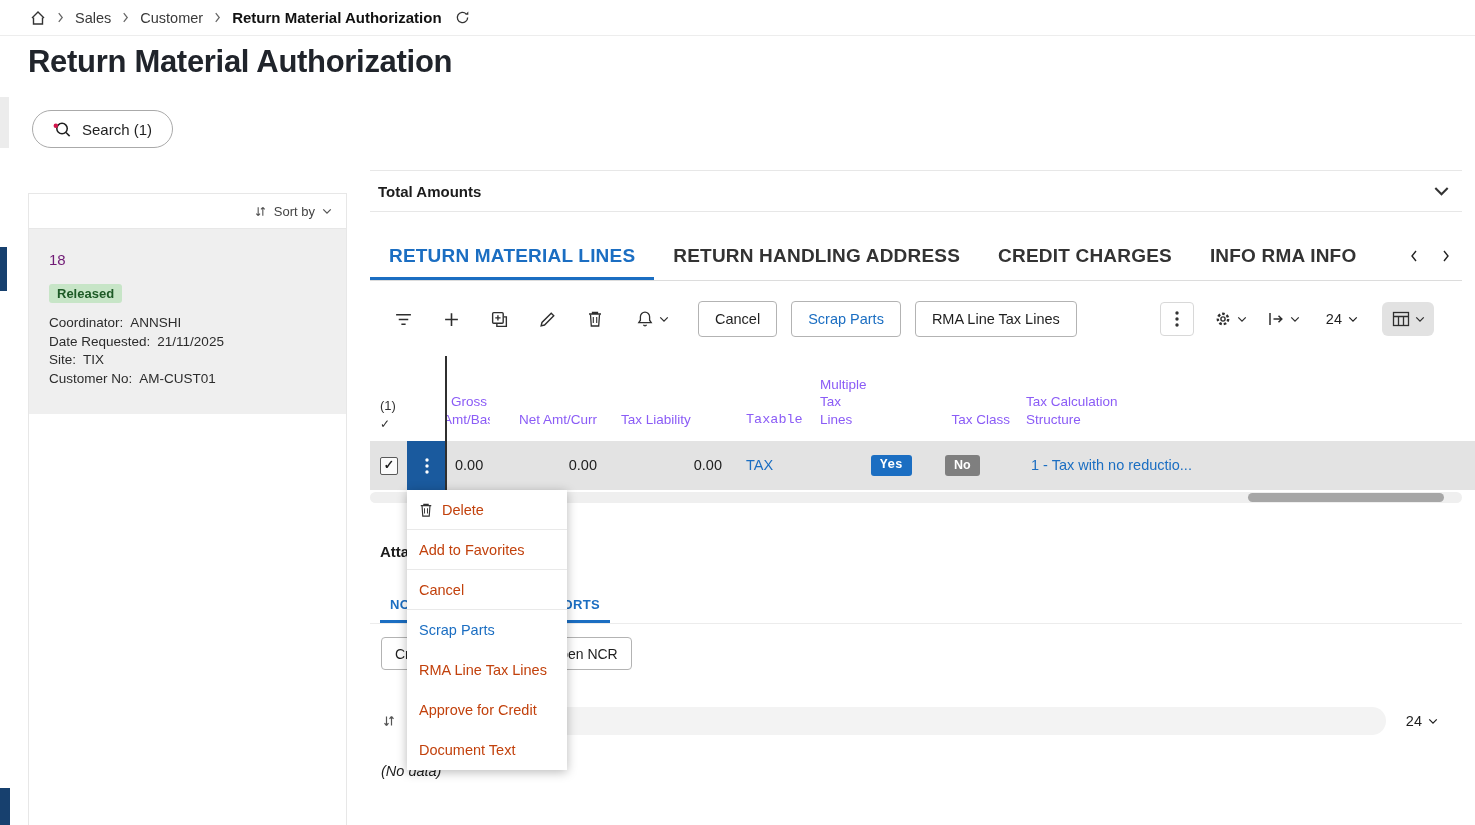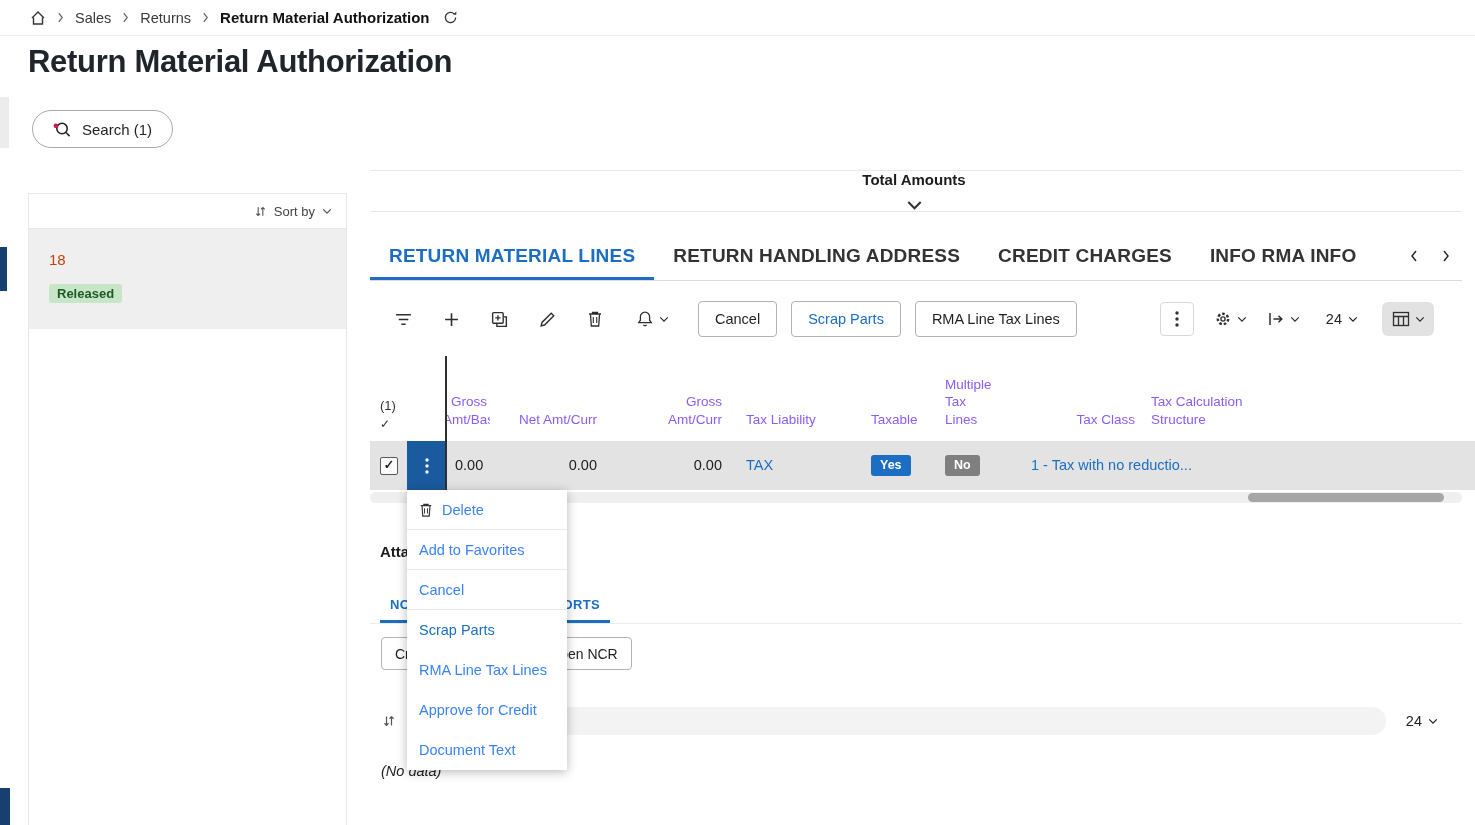--- a/index.html
+++ b/index.html
@@ -26,31 +26,31 @@
   .left-rail { position:absolute; left:0; top:97px; width:9px; height:51px; background:#ececec; }
   .edge-selection { position:absolute; left:0; top:247px; width:7px; height:44px; background:#17406e; }
   .edge-bottom { position:absolute; left:0; bottom:0; width:10px; height:37px; background:#17406e; }
 
   
   .list-panel { position:absolute; left:28px; top:193px; width:319px; bottom:0; background:#fff;
     border:1px solid #e7e7e7; border-bottom:none; }
   .sort-row { height:35px; border-bottom:1px solid #e7e7e7; display:flex; align-items:center;
     justify-content:flex-end; gap:7px; padding-right:14px; font-size:13px; color:#444; cursor:pointer; }
   .record-card { background:#efefef; padding:22px 20px 26px; cursor:pointer; }
-  .record-id { font-size:15px; color:#c2410c; }
+  .record-id { font-size:15px; color:#701a75; }
   .status-badge { display:inline-block; margin-top:16px; background:#c7e5c7; color:#1d5a26;
     font-size:13px; font-weight:700; padding:2px 8px; border-radius:3px; }
   .card-fields { margin-top:11px; }
   .card-field { font-size:13.5px; color:#2c2c2c; line-height:18.5px; }
   .card-field .fv { margin-left:7px; }
 
   
   .total-amounts { position:absolute; left:370px; top:170px; right:13px; height:42px;
     border-top:1px solid #e7e7e7; border-bottom:1px solid #e7e7e7; display:flex; align-items:center;
-    justify-content:space-between; padding:0 12px 0 8px;flex-direction:column; }
+    justify-content:space-between; padding:0 12px 0 8px; }
   .total-amounts .ta-label { font-size:15px; font-weight:700; color:#1c1c1c; }
   .ta-chev { cursor:pointer; color:#333; display:flex; }
 
   
   .tabbar { position:absolute; left:370px; top:231px; right:13px; height:50px;
     border-bottom:1px solid #dcdcdc; display:flex; align-items:stretch; }
   .tab { display:flex; align-items:center; padding:0 19px; font-size:19px; font-weight:600;
     color:#333; letter-spacing:.2px; cursor:pointer; white-space:nowrap; }
   .tab.active { color:#1b6ec2; box-shadow:inset 0 -3px 0 #1b6ec2; }
   .tab-arrows { margin-left:auto; display:flex; align-items:center; gap:24px; padding-right:12px; color:#222; }
@@ -81,21 +81,21 @@
   .col { padding:0 8px 12px; font-size:13.5px; color:#8b5cf6; line-height:1.32; overflow:hidden; }
   .col .wrap { display:inline-block; }
   .c-sel { width:37px; padding-left:10px; padding-bottom:8px; font-size:13px; color:#333; }
   .c-keb { width:40px; }
   .c-gb  { width:43px; text-align:right; padding-right:8px; }
   .c-gb .wrap { width:44px; text-align:right; margin-left:-12px; }
   .c-net { width:123px; text-align:right; padding-right:16px; }
   .c-gc  { width:125px; text-align:right; padding-right:16px; }
   .c-gc .wrap { width:64px; text-align:right; }
   .c-tl  { width:115px; }
-  .c-tx  { width:80px; padding-left:18px; }
+  .c-tx  { width:80px; padding-left:18px;font-family:Liberation Mono, monospace; }
   .c-mtl { width:90px; padding-left:12px; }
   .c-mtl .wrap { width:56px; }
   .c-tc  { width:200px; }
   .c-tcl { width:120px;text-align:right; }
   .c-tcs { width:170px; }
   .c-tcs .wrap { width:110px; }
   .hdr-check { display:block; margin-top:3px; font-size:12px; color:#333; }
 
   .grid-row { display:flex; height:49px; align-items:center; background:#e3e3e3;
     font-size:14.5px; color:#1d1d1d; cursor:pointer; }
@@ -133,21 +133,21 @@
   .ncr-input { flex:1; height:28px; background:#f3f3f3; border:none; border-radius:14px;
     outline:none; padding:0 14px; font-size:13.5px; font-family:inherit; }
   .ncr-size { display:flex; align-items:center; gap:6px; font-size:14.5px; color:#1f1f1f;
     cursor:pointer; margin-left:8px; margin-right:24px; }
   .no-data { position:absolute; left:381px; top:763px; font-style:italic; font-size:14.5px; color:#1f1f1f; }
 
   
   .ctx-menu { position:absolute; left:407px; top:490px; width:160px; background:#fff;
     box-shadow:0 2px 10px rgba(0,0,0,.28); z-index:40; }
   .ctx-item { height:40px; display:flex; align-items:center; gap:9px; padding:0 12px;
-    font-size:14.5px; color:#3b82f6; cursor:pointer; }
+    font-size:14.5px; color:#c2410c; cursor:pointer; }
   .ctx-item.sep { border-bottom:1px solid #e9e9e9; }
   .ctx-item.accent { color:#1b6ec2; }
 
   .chevron { display:flex; }
 </style>
 </head>
 <body>
 
 <svg width="0" height="0" style="position:absolute">
   <defs>
@@ -230,21 +230,21 @@
       <svg class="ic" width="7" height="11">
         <use href="#i-cr"></use>
       </svg>
     </span>
   <span class="crumb">Sales</span>
   <span class="sep">
       <svg class="ic" width="7" height="11">
         <use href="#i-cr"></use>
       </svg>
     </span>
-  <span class="crumb">Returns</span>
+  <span class="crumb">Customer</span>
   <span class="sep">
       <svg class="ic" width="7" height="11">
         <use href="#i-cr"></use>
       </svg>
     </span>
   <span class="crumb current">Return Material Authorization</span>
   <span style="display:flex;color:#333;cursor:pointer;margin-left:2px">
       <svg class="ic" width="15" height="15">
         <use href="#i-refresh"></use>
       </svg>
@@ -275,20 +275,34 @@
     <span>Sort by</span>
     <span class="chevron" style="color:#555">
         <svg class="ic" width="10" height="7">
           <use href="#i-chev"></use>
         </svg>
       </span>
   </div>
   <div class="record-card">
     <div class="record-id">18</div>
     <span class="status-badge">Released</span>
+    <div class="card-fields">
+      <div class="card-field">
+        <span class="fl">Coordinator:</span><span class="fv">ANNSHI</span>
+      </div>
+      <div class="card-field">
+        <span class="fl">Date Requested:</span><span class="fv">21/11/2025</span>
+      </div>
+      <div class="card-field">
+        <span class="fl">Site:</span><span class="fv">TIX</span>
+      </div>
+      <div class="card-field">
+        <span class="fl">Customer No:</span><span class="fv">AM-CUST01</span>
+      </div>
+    </div>
   </div>
 </div>
 
 <div class="total-amounts">
   <span class="ta-label">Total Amounts</span>
   <span class="ta-chev">
       <svg class="ic" width="17" height="11">
         <use href="#i-chev"></use>
       </svg>
     </span>
@@ -389,21 +403,20 @@
 
 <div class="grid">
   <div class="grid-head">
     <div class="col c-sel">
       <span>(1)</span>
       <span class="hdr-check">✓</span>
     </div>
     <div class="col c-keb"></div>
     <div class="col c-gb"><span class="wrap">Gross Amt/Base</span></div>
     <div class="col c-net"><span>Net Amt/Curr</span></div>
-    <div class="col c-gc"><span class="wrap">Gross Amt/Curr</span></div>
     <div class="col c-tl"><span>Tax Liability</span></div>
     <div class="col c-tx"><span>Taxable</span></div>
     <div class="col c-mtl"><span class="wrap">Multiple Tax Lines</span></div>
     <div class="col c-tcl"><span>Tax Class</span></div>
     <div class="col c-tcs"><span class="wrap">Tax Calculation Structure</span></div>
   </div>
 
   <div class="grid-row">
     <div class="col c-sel" style="padding-bottom:0">
       <span class="row-check">

